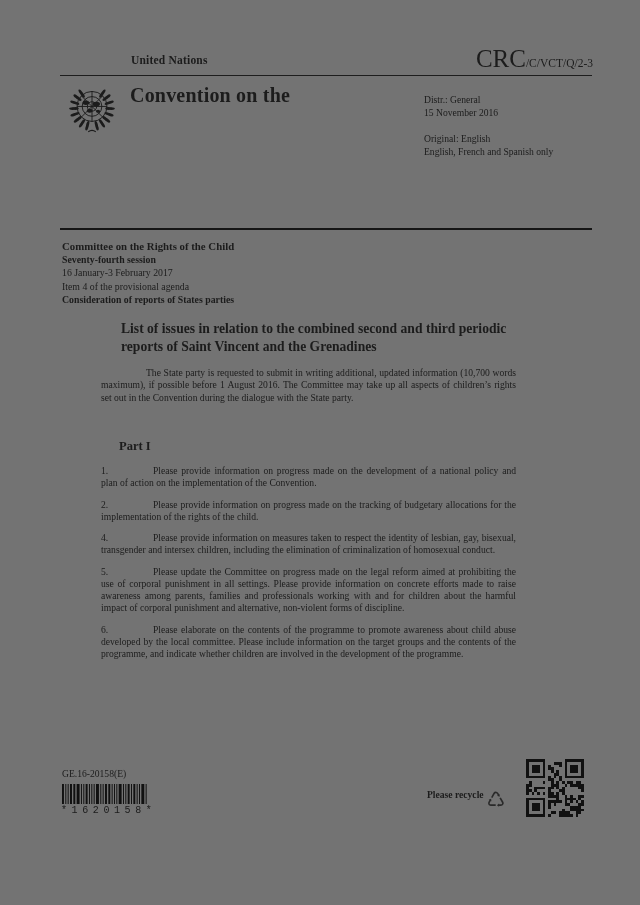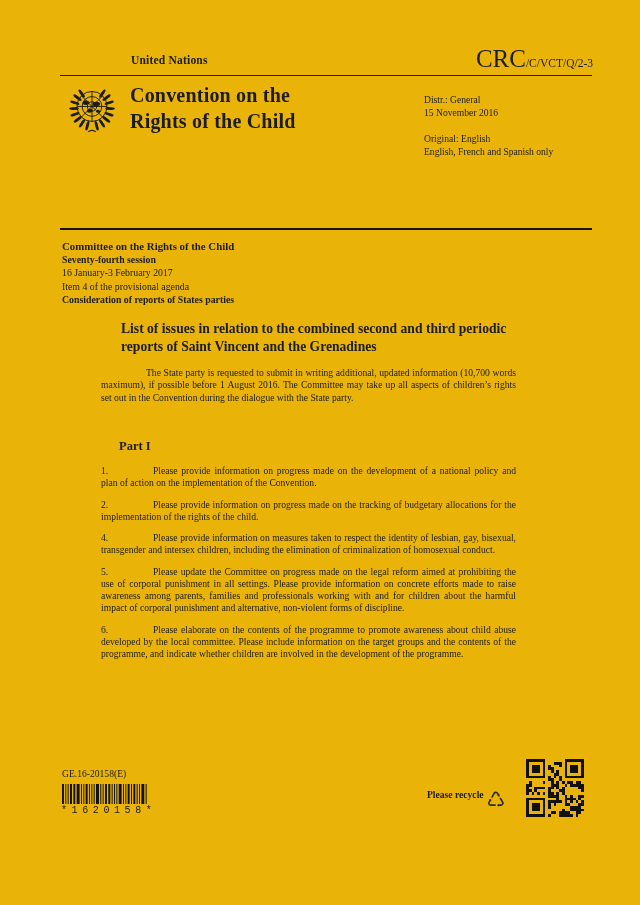--- a/index.html
+++ b/index.html
@@ -1,17 +1,17 @@
 <!DOCTYPE html>
 <html><head>
 <meta charset="utf-8">
 <style>
   html,body{margin:0;padding:0;background:#fff;}
   .page{
-    position:relative;width:640px;height:905px;background:#eab308;
+    position:relative;width:640px;height:905px;background:#737373;
     font-family:"Liberation Serif","DejaVu Serif",serif;color:#1c1c1c;
     overflow:hidden;
   }
   .abs{position:absolute;}
 
   
   .un-name{left:131px;top:54px;font-size:11.5px;font-weight:bold;letter-spacing:.2px;}
   .doc-symbol{top:46px;right:47px;white-space:nowrap;}
   .crc-big{font-size:25px;line-height:26px;}
   .crc-small{font-size:11.5px;}
@@ -101,21 +101,20 @@
         <ellipse cx="37.43519994715294" cy="47.284442352070435" rx="1.5" ry="3.4" transform="rotate(165 37.43519994715294 47.284442352070435)"></ellipse>
         <ellipse cx="26.564800052847062" cy="47.284442352070435" rx="1.5" ry="3.4" transform="rotate(195 26.564800052847062 47.284442352070435)"></ellipse>
         <ellipse cx="36.529333289294115" cy="43.9037019600587" rx="1.5" ry="3.4" transform="rotate(165 36.529333289294115 43.9037019600587)"></ellipse>
         <ellipse cx="27.470666710705885" cy="43.9037019600587" rx="1.5" ry="3.4" transform="rotate(195 27.470666710705885 43.9037019600587)"></ellipse>
       </g>
     <path d="M28,52 Q32,49 36,52" stroke="#1c1c1c" fill="none" stroke-width="1.2"></path>
   </svg>
 
   <div class="abs conv-title">
     <div>Convention on the</div>
-    <div>Rights of the Child</div>
   </div>
 
   <div class="abs info-col">
     <div>Distr.: General</div>
     <div>15 November 2016</div>
     <div class="info-gap"></div>
     <div>Original: English</div>
     <div>English, French and Spanish only</div>
   </div>
 

